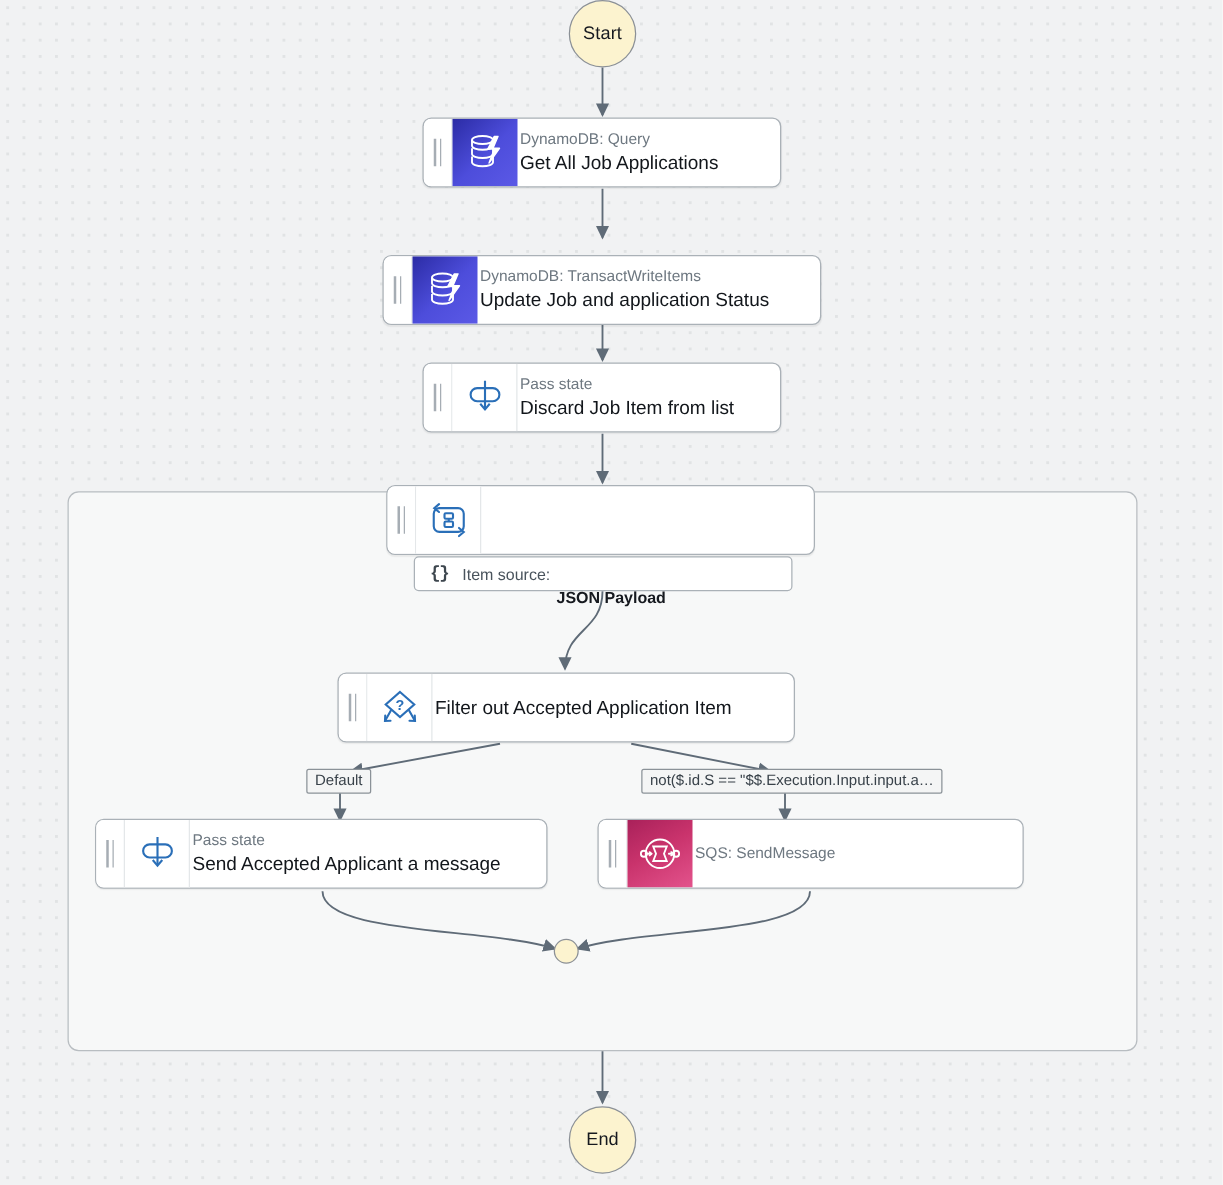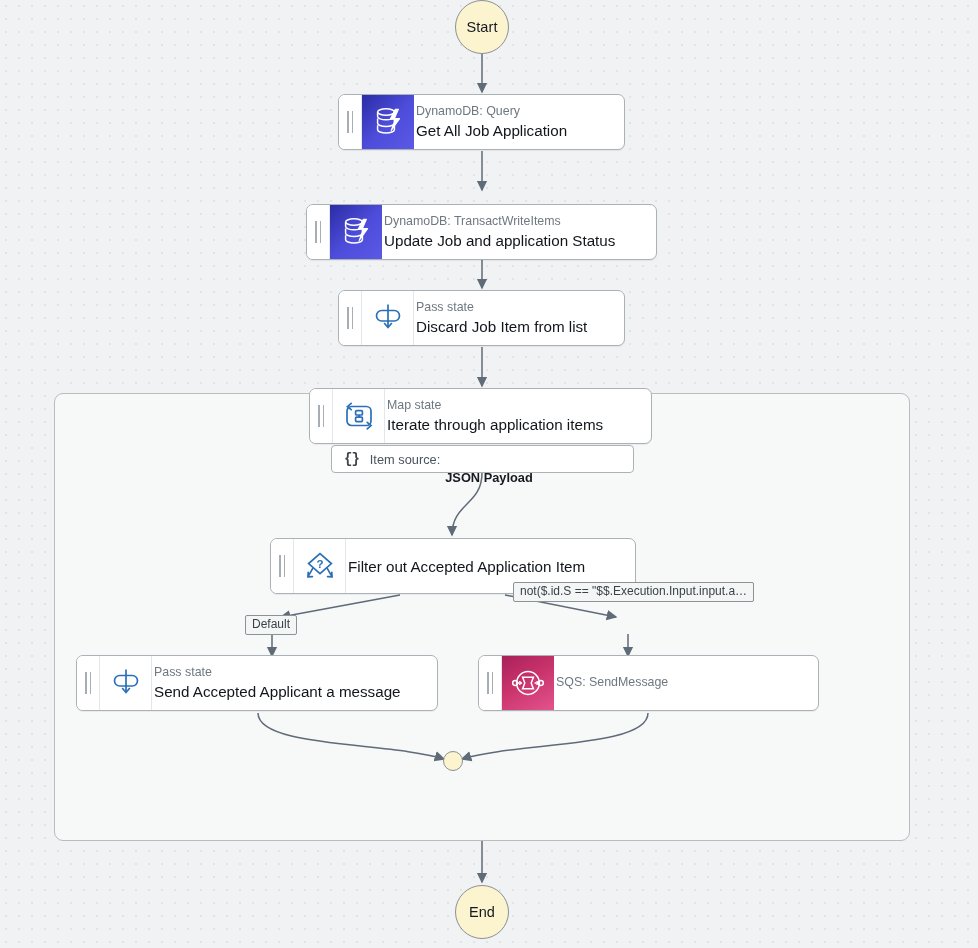--- a/index.html
+++ b/index.html
@@ -214,21 +214,21 @@
       <svg width="30" height="32" viewBox="0 0 30 32" fill="none" stroke="#ffffff" stroke-width="1.5">
         <ellipse cx="13" cy="6" rx="8.4" ry="3.2"></ellipse>
         <path d="M4.6,6 v4.6 c0,1.8 3.8,3.2 8.4,3.2 c4.6,0 8.4,-1.4 8.4,-3.2 V6"></path>
         <path d="M4.6,12.6 v4.6 c0,1.8 3.8,3.2 8.4,3.2 c4.6,0 8.4,-1.4 8.4,-3.2 v-4.6"></path>
         <path d="M4.6,19.2 v4.6 c0,1.8 3.8,3.2 8.4,3.2 c4.6,0 8.4,-1.4 8.4,-3.2 v-4.6"></path>
         <path d="M22.3,3.2 L17.2,13.2 h5.3 L18.2,24.4 L26.6,12.6 h-5.2 L25.4,3.2 z" fill="#ffffff" stroke="#ffffff" stroke-width="1.1" stroke-linejoin="round"></path>
       </svg>
     </div>
     <div class="node-text">
       <div class="node-sub">DynamoDB: Query</div>
-      <div class="node-title">Get All Job Application</div>
+      <div class="node-title">Get All Job Applications</div>
     </div>
   </div>
 
   <div class="node" style="left:306px; top:204px; width:351px;">
     <div class="grip">
         <i></i>
         <i></i>
       </div>
     <div class="icon-box dynamo">
       <svg width="30" height="32" viewBox="0 0 30 32" fill="none" stroke="#ffffff" stroke-width="1.5">
@@ -272,24 +272,20 @@
       <svg width="34" height="34" viewBox="0 0 34 34" fill="none" stroke="#2a6fb8" stroke-width="1.7">
         <path d="M9.5,7.5 h15 a4.5,4.5 0 0 1 4.5,4.5 v10 a4.5,4.5 0 0 1 -4.5,4.5 h-15
                  a4.5,4.5 0 0 1 -4.5,-4.5 v-10 a4.5,4.5 0 0 1 4.5,-4.5 z"></path>
         <path d="M9.2,4.3 L5.4,7.6 L9.2,10.6" stroke-linecap="round"></path>
         <path d="M25.2,23.4 L29,26.6 L25.2,29.8" stroke-linecap="round"></path>
         <rect x="13.6" y="11.6" width="6.8" height="4.4" rx="1"></rect>
         <rect x="13.6" y="18.2" width="6.8" height="4.4" rx="1"></rect>
         <path d="M17,16 v2.2"></path>
       </svg>
     </div>
-    <div class="node-text">
-      <div class="node-sub">Map state</div>
-      <div class="node-title">Iterate through application items</div>
-    </div>
   </div>
 
   <div class="subrow" style="left:331px; top:445px; width:303px;">
     <span class="braces">{}</span>
     <span class="sr-label">Item source:</span>
     <span class="sr-value">JSON Payload</span>
   </div>
 
   <div class="node" style="left:270px; top:538px; width:366px;">
     <div class="grip">
@@ -307,21 +303,21 @@
       </svg>
     </div>
     <div class="node-text">
       <div class="node-title">Filter out Accepted Application Item</div>
     </div>
   </div>
 
   <div class="edge-label" style="left:245px; top:615px;">
     <span>Default</span>
   </div>
-  <div class="edge-label" style="left:513px; top:582px;">
+  <div class="edge-label" style="left:513px; top:615px;">
     <span>not($.id.S == "$$.Execution.Input.input.a…</span>
   </div>
 
   <div class="node" style="left:76px; top:655px; width:362px;">
     <div class="grip">
         <i></i>
         <i></i>
       </div>
     <div class="icon-box">
       <svg width="34" height="34" viewBox="0 0 34 34" fill="none" stroke="#2a6fb8" stroke-width="1.7">

